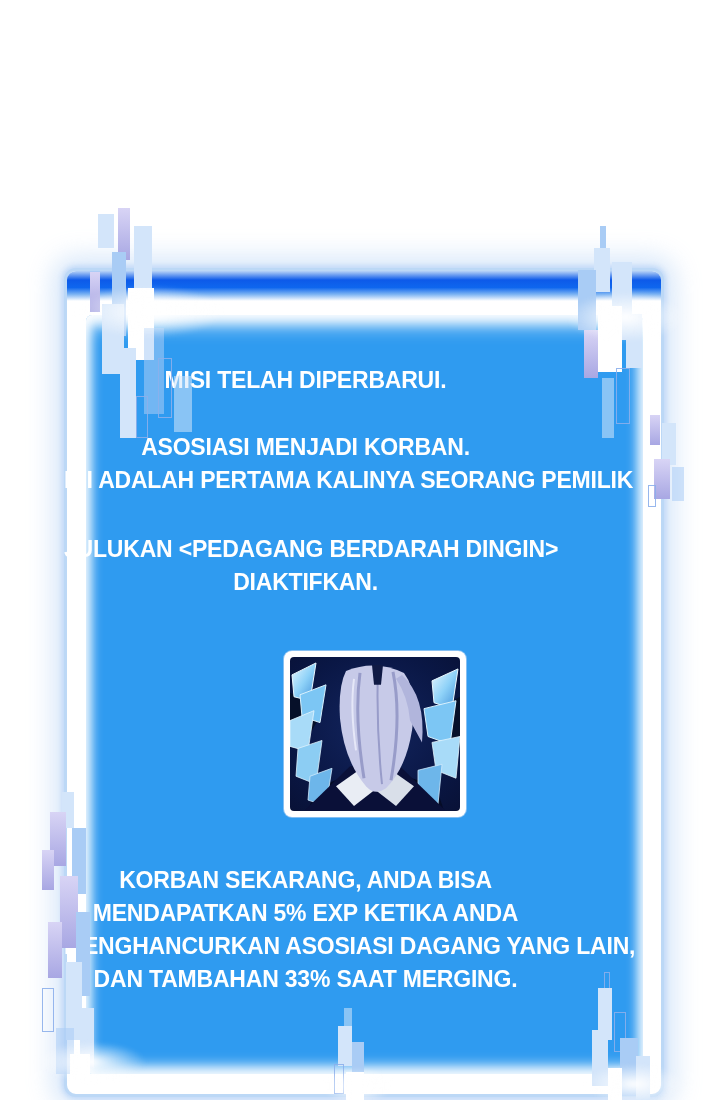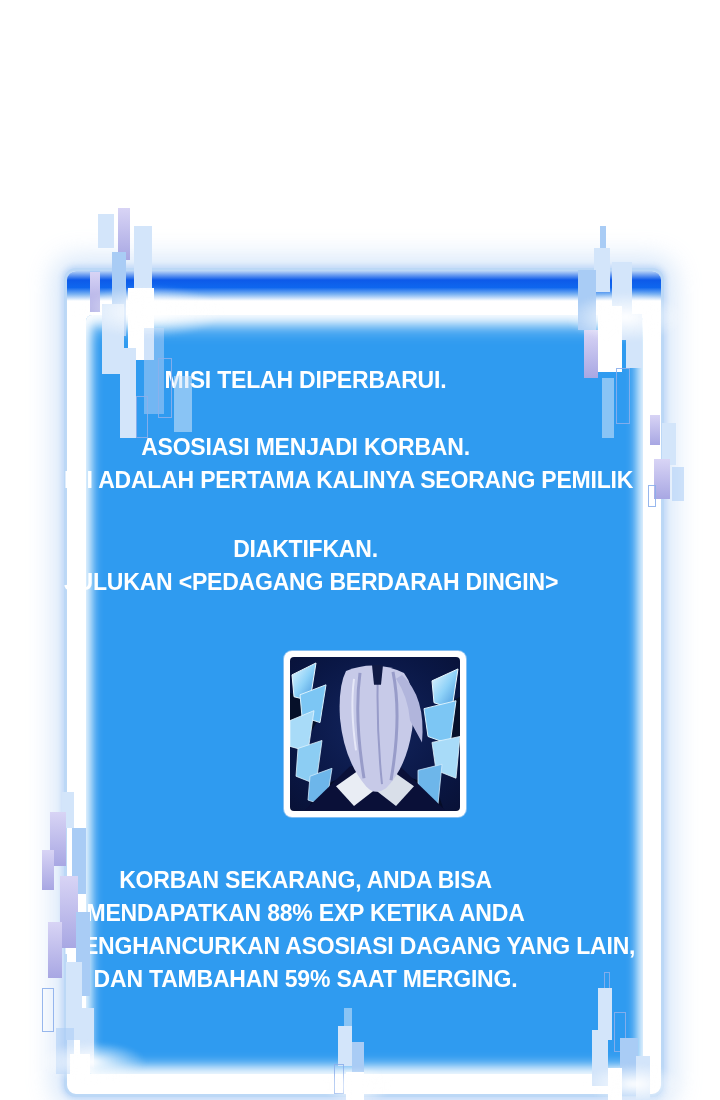--- a/index.html
+++ b/index.html
@@ -112,28 +112,28 @@
 </div>
 
 <div class="txt t1">
   <div>MISI TELAH DIPERBARUI.</div>
 </div>
 <div class="txt t2">
   <div>ASOSIASI MENJADI KORBAN.</div>
   <div>INI ADALAH PERTAMA KALINYA SEORANG PEMILIK</div>
 </div>
 <div class="txt t3">
+  <div>JULUKAN &lt;PEDAGANG BERDARAH DINGIN&gt;</div>
   <div>DIAKTIFKAN.</div>
-  <div>JULUKAN &lt;PEDAGANG BERDARAH DINGIN&gt;</div>
 </div>
 <div class="txt t4">
   <div>KORBAN SEKARANG, ANDA BISA</div>
-  <div>MENDAPATKAN 88% EXP KETIKA ANDA</div>
+  <div>MENDAPATKAN 5% EXP KETIKA ANDA</div>
   <div>MENGHANCURKAN ASOSIASI DAGANG YANG LAIN,</div>
-  <div>DAN TAMBAHAN 59% SAAT MERGING.</div>
+  <div>DAN TAMBAHAN 33% SAAT MERGING.</div>
 </div>
 
 <div class="portrait">
   <svg viewBox="0 0 170 155" preserveAspectRatio="none">
     <defs>
       <filter id="b1" x="-60%" y="-60%" width="220%" height="220%">
           <feGaussianBlur stdDeviation="2.2"></feGaussianBlur>
         </filter>
       <linearGradient id="iceg" x1="0" y1="0" x2="1" y2="1">
         <stop offset="0" stop-color="#e8f7fe"></stop>

